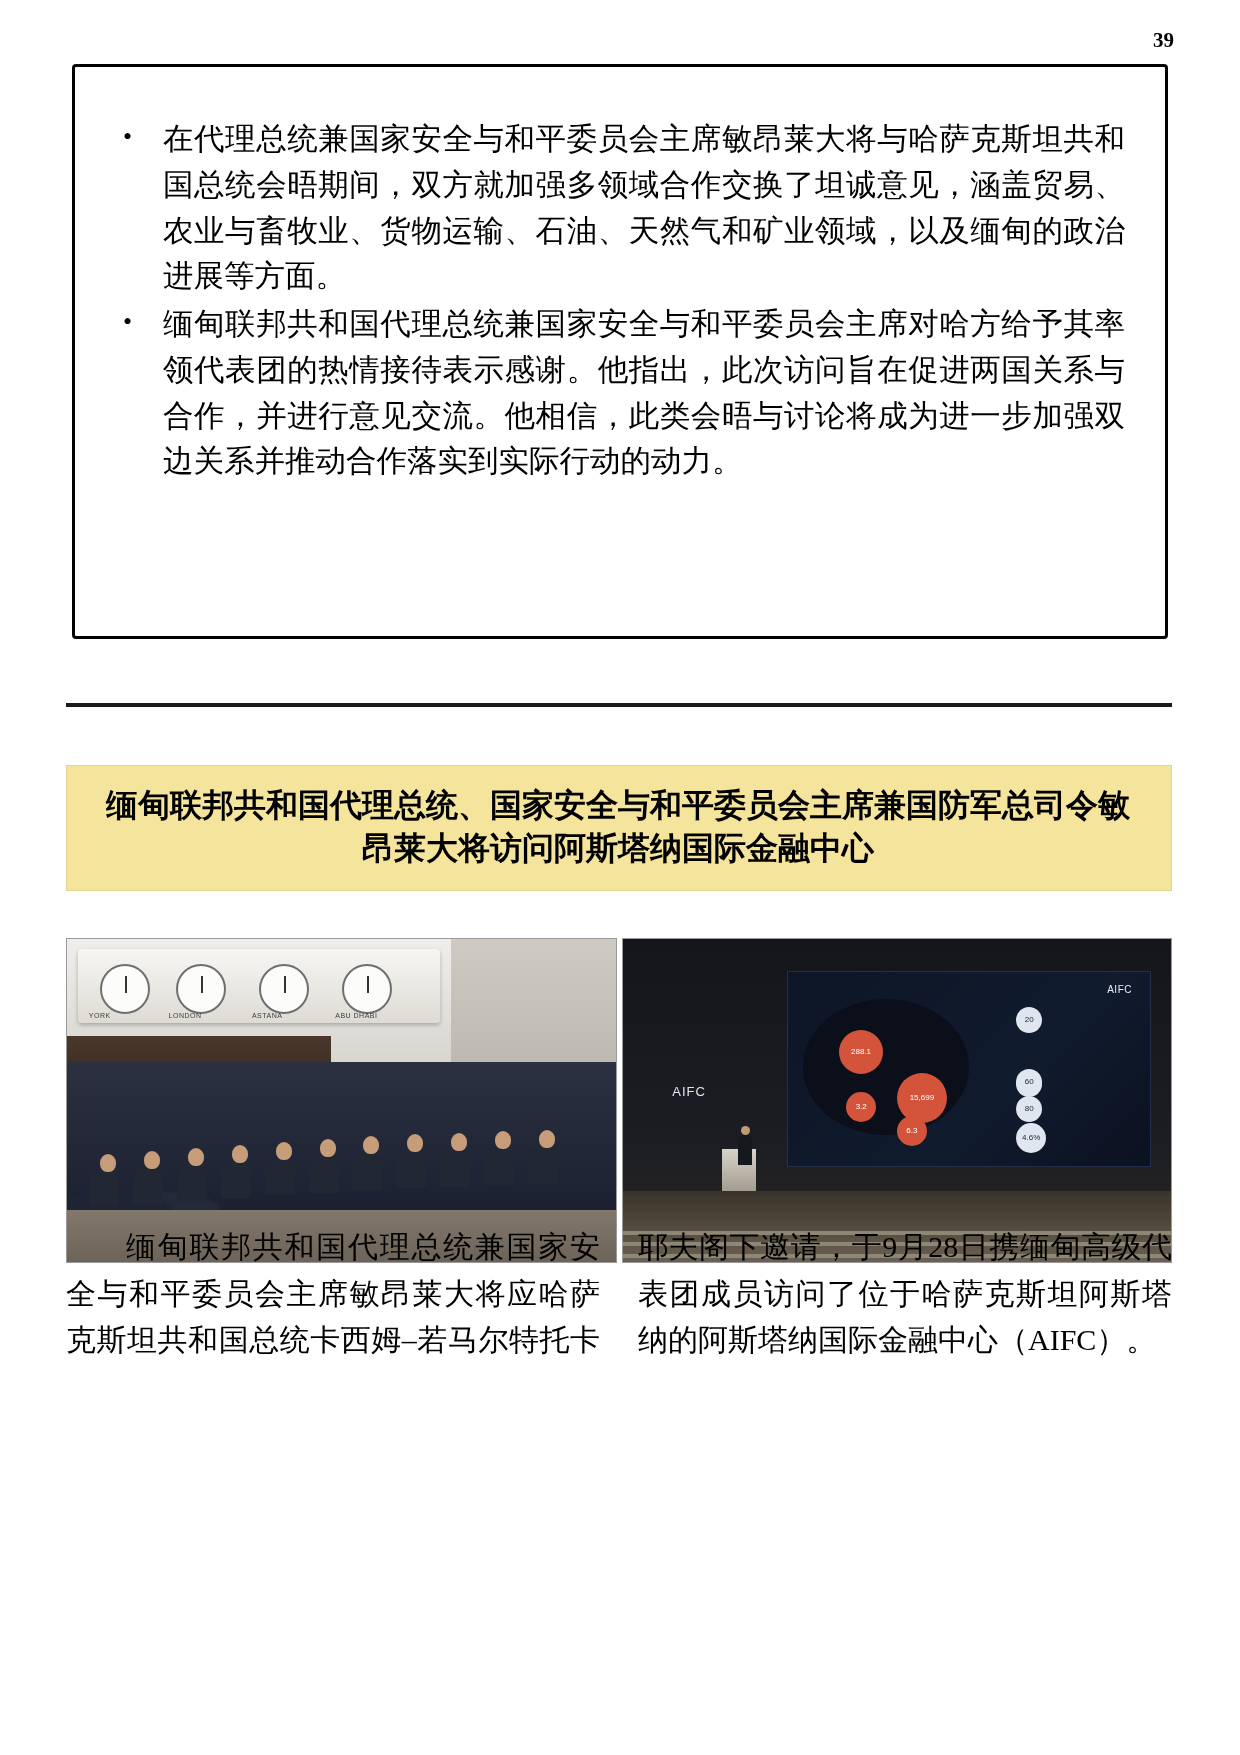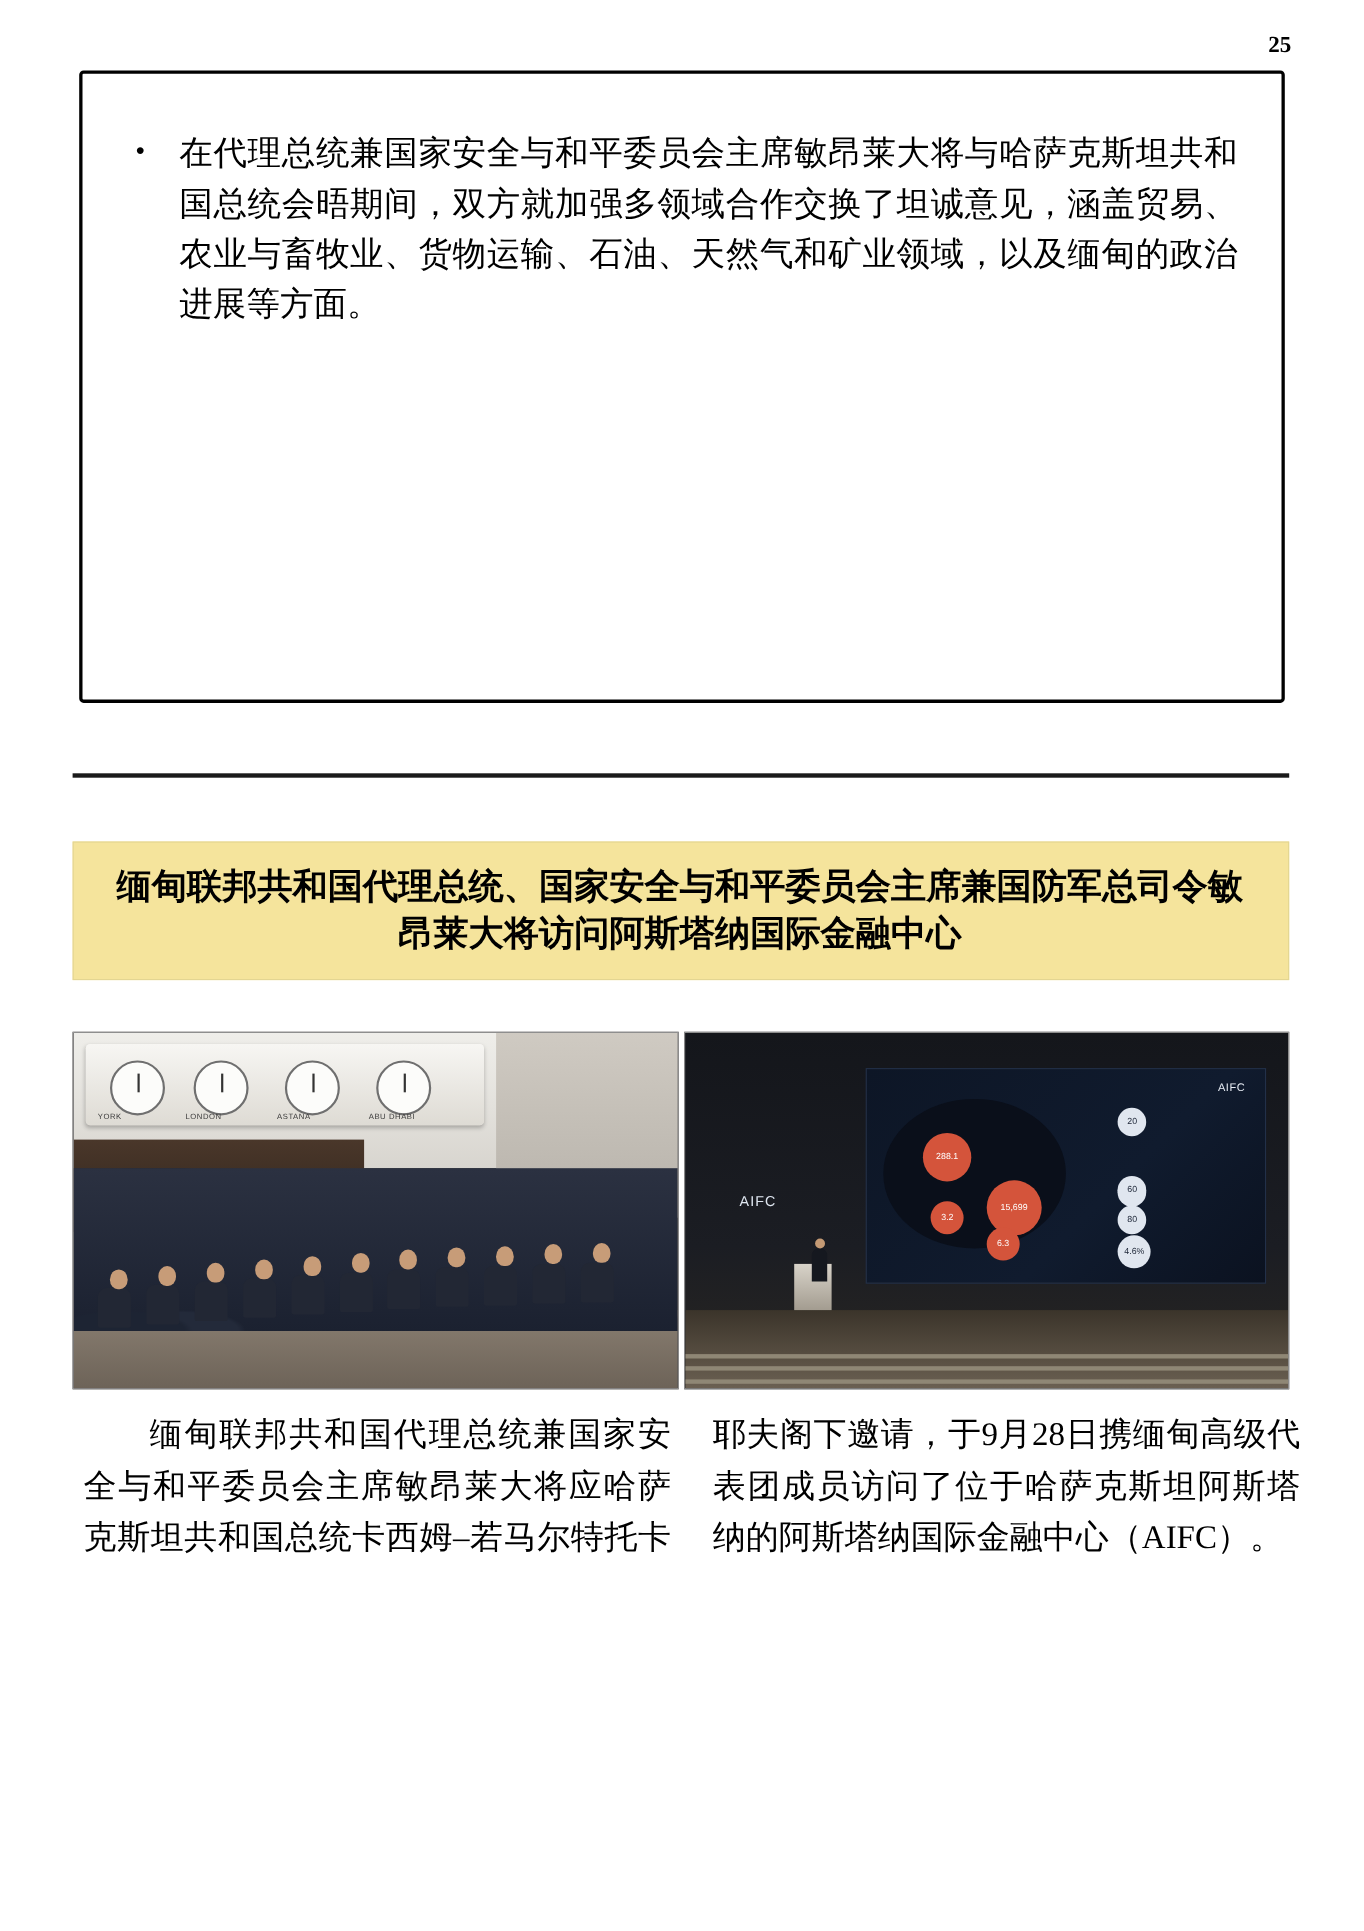--- a/index.html
+++ b/index.html
@@ -204,46 +204,46 @@
     position: absolute; left: 0; bottom: 0; width: 100%; height: 22%;
     background: linear-gradient(180deg,#3b342a,#6b6052);
   }
   .pr-step {
     position: absolute; left: 0; width: 100%; height: 4px; background: #8f8775;
   }
   
   .caption {
     position: absolute;
     left: 66px;
-    top: 1282px;
+    top: 1224px;
     width: 1106px;
     column-count: 2;
     column-gap: 38px;
     font-family: "Liberation Serif", serif;
     font-size: 30px;
     line-height: 1.55;
     text-align: justify;
     text-justify: inter-ideograph;
-    margin-left: 10px;
   }
   .caption p {
     margin: 0;
     text-indent: 2em;
   }
 </style>
 </head>
 <body>
 
 <div class="page">
 
-  <div class="page-number">25</div>
+  <div class="page-number">39</div>
 
   <div class="bullet-box">
     <ul class="bullet-list">
       <li class="bullet-item">在代理总统兼国家安全与和平委员会主席敏昂莱大将与哈萨克斯坦共和国总统会晤期间，双方就加强多领域合作交换了坦诚意见，涵盖贸易、农业与畜牧业、货物运输、石油、天然气和矿业领域，以及缅甸的政治进展等方面。</li>
+      <li class="bullet-item">缅甸联邦共和国代理总统兼国家安全与和平委员会主席对哈方给予其率领代表团的热情接待表示感谢。他指出，此次访问旨在促进两国关系与合作，并进行意见交流。他相信，此类会晤与讨论将成为进一步加强双边关系并推动合作落实到实际行动的动力。</li>
     </ul>
   </div>
 
   <div class="hr-line"></div>
 
   <div class="headline">缅甸联邦共和国代理总统、国家安全与和平委员会主席兼国防军总司令敏昂莱大将访问阿斯塔纳国际金融中心</div>
 
   <div class="photo-row">
 
     <div class="photo photo-left">

